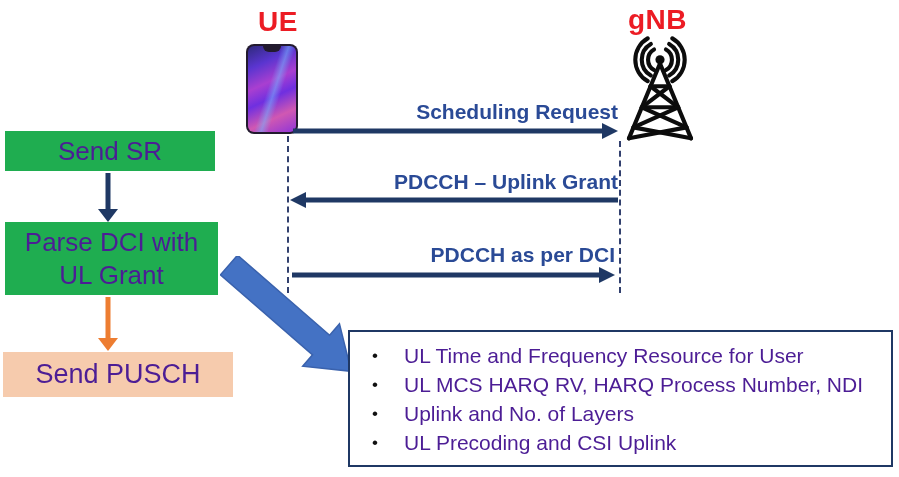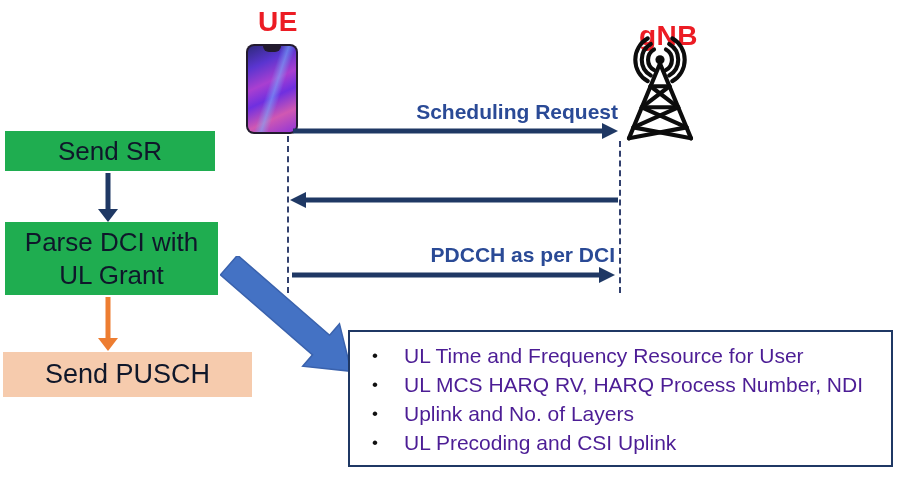--- a/index.html
+++ b/index.html
@@ -4,21 +4,21 @@
 <style>
   * { margin:0; padding:0; box-sizing:border-box; }
   html,body { background:#ffffff; }
   body { font-family:"Liberation Sans", sans-serif; }
 
   .canvas { position:relative; width:899px; height:477px; background:#ffffff; overflow:hidden;border-radius:12px; }
 
   
   .actor-label { position:absolute; font-size:28px; font-weight:bold; color:#ec1c24; letter-spacing:0.5px; }
   .ue-label  { left:250px; top:6px;  width:56px;  text-align:center; }
-  .gnb-label { left:628px; top:20px;  width:70px;  text-align:right; }
+  .gnb-label { left:628px; top:4px;  width:70px;  text-align:left; }
 
   
   .phone { position:absolute; left:246px; top:44px; width:52px; height:90px;
            background:#221a2e; border-radius:8px; padding:2px; }
   .phone-screen { width:100%; height:100%; border-radius:6px; position:relative; overflow:hidden;
            background:linear-gradient(155deg,#2f2a7c 0%,#5a35d0 22%,#a93fd0 42%,#6f2fe0 58%,#d058b2 78%,#8f35d8 100%); }
   .phone-streak { position:absolute; left:18px; top:-6px; width:14px; height:110px;
            background:linear-gradient(90deg, rgba(255,255,255,0.0), rgba(120,180,255,0.55), rgba(255,255,255,0.0));
            transform:rotate(18deg); }
   .phone-notch { position:absolute; top:0; left:50%; transform:translateX(-50%);
@@ -45,24 +45,24 @@
 
   .lbl-msg1 { left:293px; top:100px; width:325px; }
   .arr-msg1 { left:293px; top:123px; width:325px; }
   .lbl-msg2 { left:290px; top:170px; width:328px; }
   .arr-msg2 { left:290px; top:192px; width:328px; }
   .lbl-msg3 { left:292px; top:243px; width:323px; }
   .arr-msg3 { left:292px; top:267px; width:323px; }
 
   
   .flow-box { position:absolute; display:flex; align-items:center; justify-content:center;
-      text-align:center; color:#0f172a; font-size:26px; line-height:1.25; }
+      text-align:center; color:#4c1d95; font-size:26px; line-height:1.25; }
   .box-sendsr   { left:5px; top:131px; width:210px; height:40px; background:#1fad50; }
   .box-parsedci { left:5px; top:222px; width:213px; height:73px; background:#1fad50; padding:16px 18px; }
-  .box-sendpusch{ left:3px;  top:352px; width:249px; height:45px; background:#f6cbad; font-size:27px; }
+  .box-sendpusch{ left:3px;  top:352px; width:230px; height:45px; background:#f6cbad; font-size:27px; }
 
   .v-arrow { position:absolute; width:20px; }
   .v-arrow .shaft { position:absolute; left:50%; transform:translateX(-50%); top:0; bottom:12px; width:5px; }
   .v-arrow .head  { position:absolute; bottom:0; left:50%; transform:translateX(-50%); width:0; height:0;
       border-left:10px solid transparent; border-right:10px solid transparent; }
   .varr-navy   { left:98px; top:173px; height:49px; }
   .varr-navy .shaft { background:#1f3864; }
   .varr-navy .head  { border-top:13px solid #1f3864; }
   .varr-orange { left:98px; top:297px; height:54px; }
   .varr-orange .shaft { background:#ed7d31; }
@@ -117,20 +117,21 @@
 
   <div class="lifeline ue-lifeline"></div>
   <div class="lifeline gnb-lifeline"></div>
 
   <div class="msg-label lbl-msg1">Scheduling Request</div>
   <div class="h-arrow dir-right arr-msg1">
     <div class="line"></div>
     <div class="head-right"></div>
   </div>
 
+  <div class="msg-label lbl-msg2">PDCCH – Uplink Grant</div>
   <div class="h-arrow dir-left arr-msg2">
     <div class="line"></div>
     <div class="head-left"></div>
   </div>
 
   <div class="msg-label lbl-msg3">PDCCH as per DCI</div>
   <div class="h-arrow dir-right arr-msg3">
     <div class="line"></div>
     <div class="head-right"></div>
   </div>

